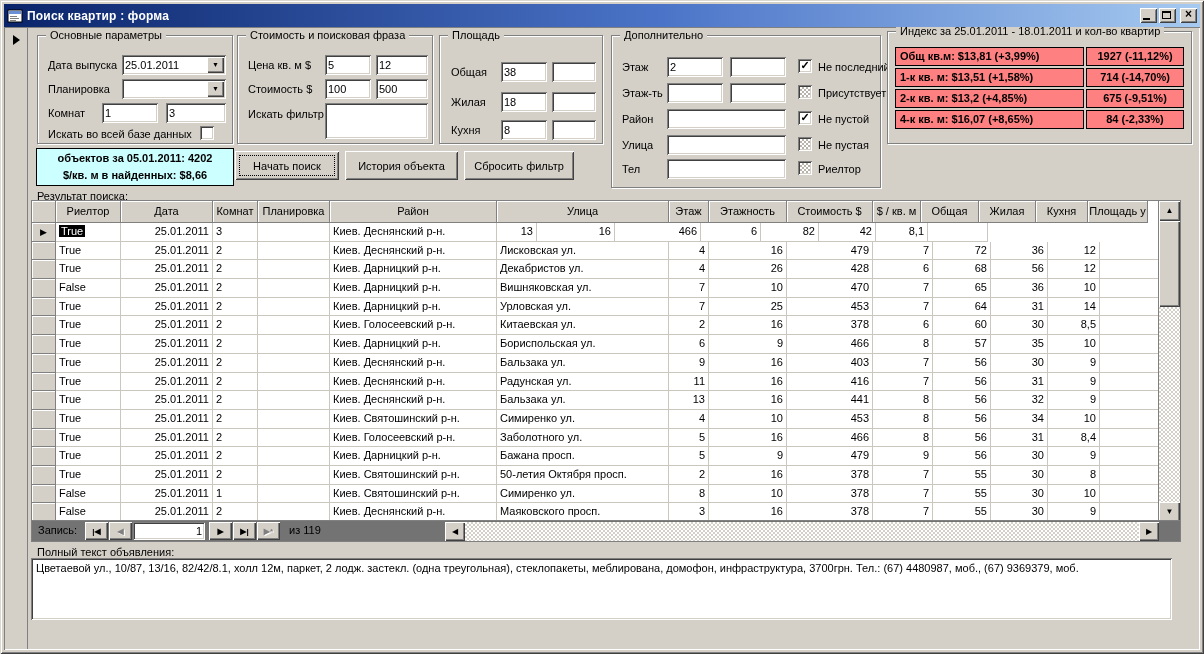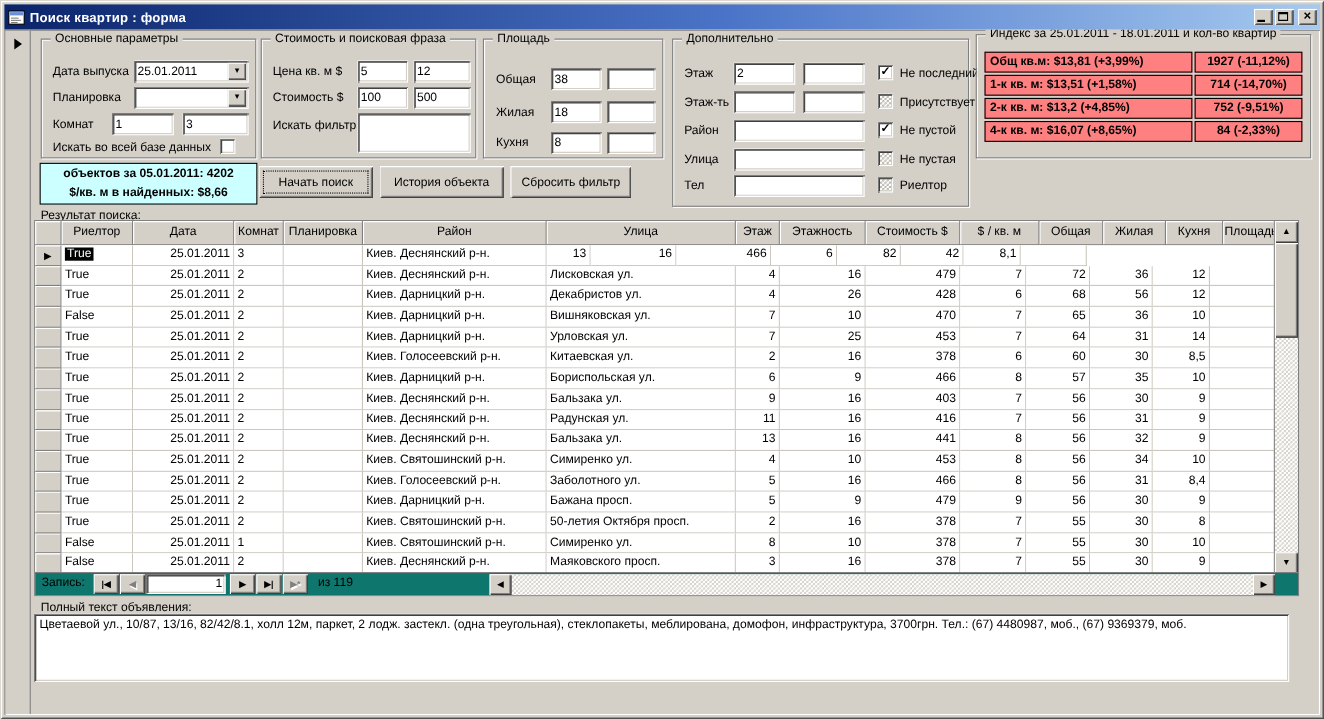--- a/index.html
+++ b/index.html
@@ -85,21 +85,21 @@
 
   .vscroll { position:absolute; right:0; top:0; width:22px; height:321px; border-left:1px solid #808080;
     background-image:linear-gradient(45deg,#D4D0C8 25%,transparent 25%,transparent 75%,#D4D0C8 75%),
                      linear-gradient(45deg,#D4D0C8 25%,transparent 25%,transparent 75%,#D4D0C8 75%);
     background-size:4px 4px; background-position:0 0,2px 2px; background-color:#fff; }
   .sb-btn { position:absolute; left:0; width:21px; height:20px; background:#D4D0C8; text-align:center; font-size:8px; line-height:20px;
     box-shadow: inset 1px 1px 0 #fff, inset -1px -1px 0 #404040, inset -2px -2px 0 #808080; }
   .vthumb { position:absolute; left:0; top:20px; width:21px; height:86px; background:#D4D0C8;
     box-shadow: inset 1px 1px 0 #fff, inset -1px -1px 0 #404040, inset -2px -2px 0 #808080; }
 
-  .gridnav { position:absolute; left:0; bottom:0; width:1148px; height:21px; background:#0f766e; border-top:1px solid #808080; }
+  .gridnav { position:absolute; left:0; bottom:0; width:1148px; height:21px; background:#737373; border-top:1px solid #808080; }
   .nav-lbl { position:absolute; top:3px; }
   .nav-btn { position:absolute; top:1px; width:23px; height:18px; background:#D4D0C8; border:none; font-size:8px; font-weight:bold;
     font-family:"Liberation Sans",sans-serif; cursor:default;
     box-shadow: inset 1px 1px 0 #fff, inset -1px -1px 0 #404040, inset -2px -2px 0 #808080; }
   .nav-btn.disabled { color:#808080; text-shadow:1px 1px 0 #fff; }
   .recnum { position:absolute; top:1px; left:101px; width:72px; height:18px; text-align:right; }
   .hscroll { position:absolute; left:413px; top:1px; width:714px; height:19px;
     background-image:linear-gradient(45deg,#D4D0C8 25%,transparent 25%,transparent 75%,#D4D0C8 75%),
                      linear-gradient(45deg,#D4D0C8 25%,transparent 25%,transparent 75%,#D4D0C8 75%);
     background-size:4px 4px; background-position:0 0,2px 2px; background-color:#fff; }
@@ -218,21 +218,21 @@
           <div class="idx-row">
             <div class="idx-l">Общ кв.м: $13,81 (+3,99%)</div>
             <div class="idx-r">1927 (-11,12%)</div>
           </div>
           <div class="idx-row">
             <div class="idx-l">1-к кв. м: $13,51 (+1,58%)</div>
             <div class="idx-r">714 (-14,70%)</div>
           </div>
           <div class="idx-row">
             <div class="idx-l">2-к кв. м: $13,2 (+4,85%)</div>
-            <div class="idx-r">752 (-9,51%)</div>
+            <div class="idx-r">675 (-9,51%)</div>
           </div>
           <div class="idx-row">
             <div class="idx-l">4-к кв. м: $16,07 (+8,65%)</div>
             <div class="idx-r">84 (-2,33%)</div>
           </div>
         </div>
     </div>
 
     <div class="infobox" style="left:32px; top:121px; width:198px; height:38px;">
       <span>объектов за 05.01.2011: 4202</span>
@@ -250,21 +250,21 @@
           <div class="gh" style="width: 24px;"></div>
           <div class="gh" style="width: 65px;">Риелтор</div>
           <div class="gh" style="width: 92px;">Дата</div>
           <div class="gh" style="width: 45px;">Комнат</div>
           <div class="gh" style="width: 72px;">Планировка</div>
           <div class="gh" style="width: 167px;">Район</div>
           <div class="gh" style="width: 172px;">Улица</div>
           <div class="gh" style="width: 40px;">Этаж</div>
           <div class="gh" style="width: 78px;">Этажность</div>
           <div class="gh" style="width: 86px;">Стоимость $</div>
-          <div class="gh" style="width: 72px;">$ / кв. м</div>
+          <div class="gh" style="width: 48px;">$ / кв. м</div>
           <div class="gh" style="width: 58px;">Общая</div>
           <div class="gh" style="width: 57px;">Жилая</div>
           <div class="gh" style="width: 52px;">Кухня</div>
           <div class="gh" style="width: 60px;">Площадь у</div>
         </div>
       <div class="grid-body">
           <div class="grid-row">
             <div class="gc rowsel" style="width: 24px;"><span>▶</span></div>
             <div class="gc" style="width: 65px;"><span class="selval">True</span></div>
             <div class="gc al-r" style="width: 92px;">25.01.2011</div>

